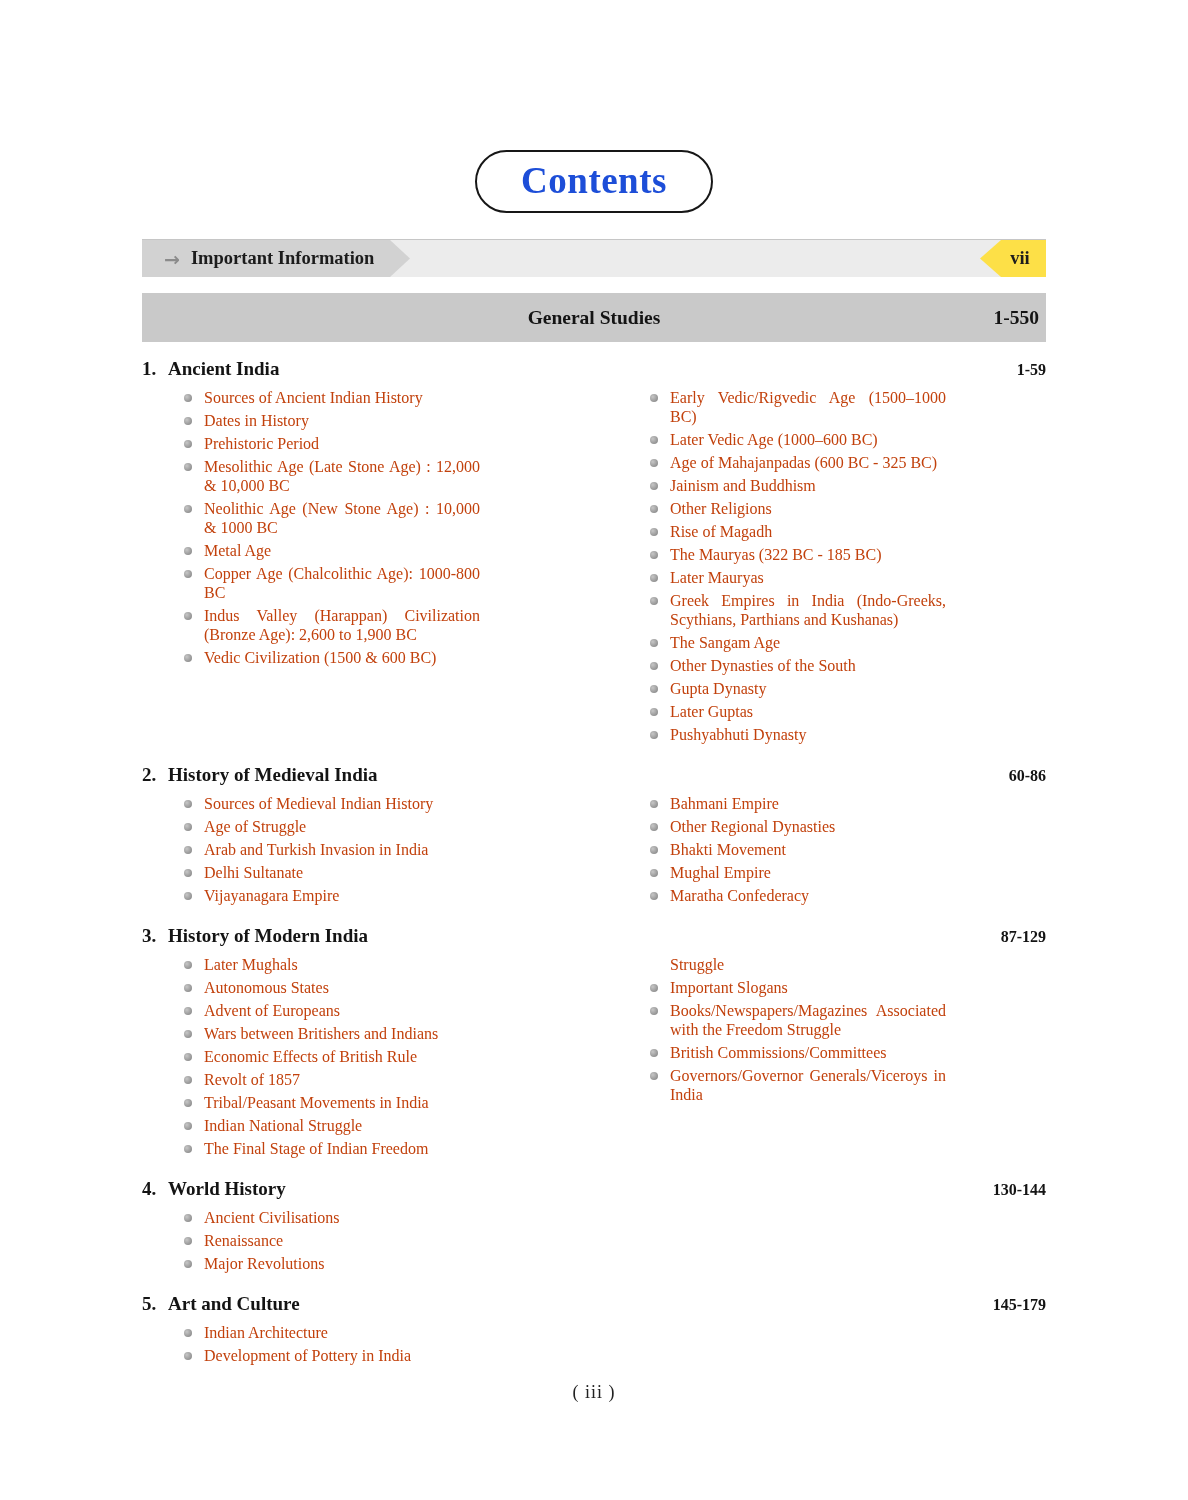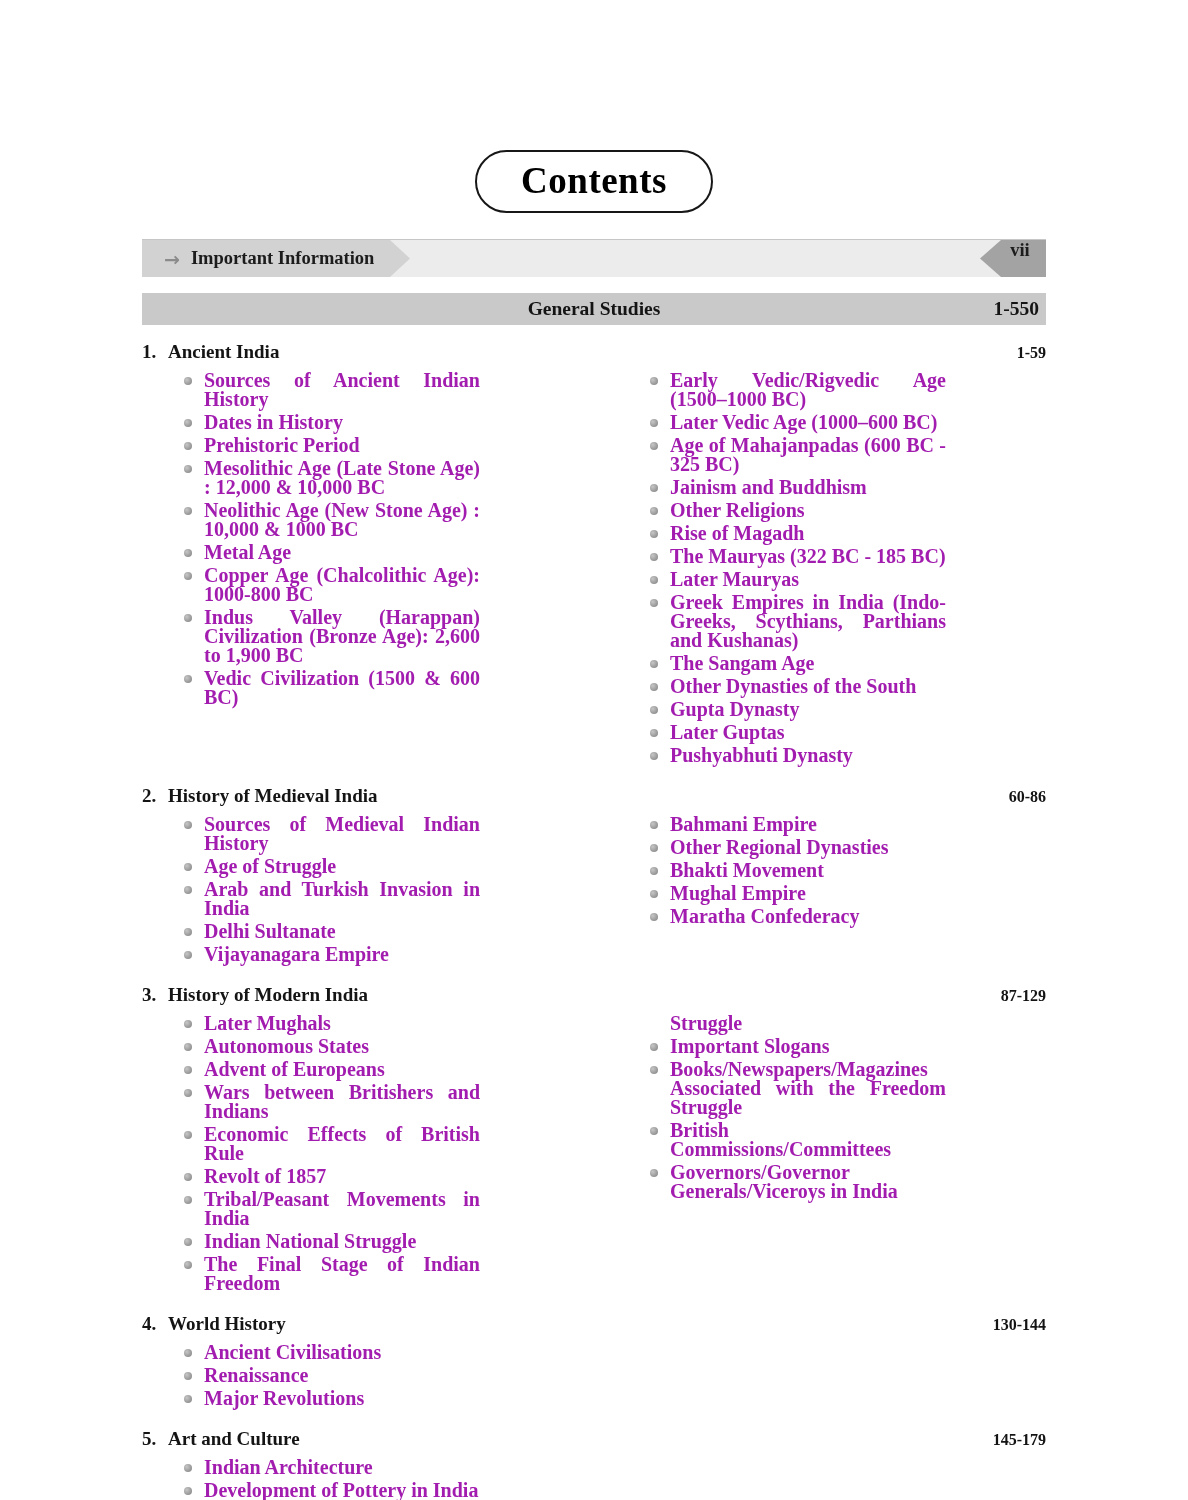--- a/index.html
+++ b/index.html
@@ -14,21 +14,21 @@
 
   
   .title-box {
     margin: 150px auto 0 auto;
     width: fit-content;
     padding: 7px 44px 9px 44px;
     border: 2.5px solid #171717;
     border-radius: 34px;
     font-size: 37px;
     font-weight: bold;
-    color: #000000;
+    color: #1d4ed8;
     letter-spacing: 0.5px;
   }
 
   
   .info-bar {
     margin-top: 26px;
     height: 38px;
     background: #ececec;
     border-top: 1px solid #c6c6c6;
     display: flex;
@@ -40,31 +40,31 @@
     background: #d2d2d2;
     clip-path: polygon(0 0, calc(100% - 20px) 0, 100% 50%, calc(100% - 20px) 100%, 0 100%);
     display: flex; align-items: center;
     padding-left: 22px;
     font-weight: bold; font-size: 18.5px; color: #1c1c1c;
   }
   .arrow-glyph { color: #8b8b8b; font-size: 19px; margin-right: 11px; font-family: "DejaVu Sans", sans-serif; }
   .info-right {
     margin-left: auto;
     width: 66px;
-    background: #a3a3a3;
+    background: #fde047;
     clip-path: polygon(0 50%, 21px 0, 100% 0, 100% 100%, 21px 100%);
-    display: flex; align-items: flex-start; justify-content: center;
+    display: flex; align-items: center; justify-content: center;
     padding-left: 14px;
     font-weight: bold; font-size: 18.5px; color: #1c1c1c;
   }
 
   
   .part-bar {
     margin-top: 16px;
-    height: 32px;
+    height: 49px;
     background: #c9c9c9;
     position: relative;
     display: flex; align-items: center; justify-content: center;
     font-weight: bold; font-size: 19.5px; color: #141414;
   }
   .part-pages { position: absolute; right: 7px; top: 0; height: 100%; display: flex; align-items: center; }
 
   
   .toc-section { margin-top: 14px; }
   .sec-head {
@@ -81,23 +81,22 @@
   .col li { display: flex; margin-bottom: 4px; }
   .dot {
     flex: none;
     width: 8px; height: 8px; border-radius: 50%;
     background: radial-gradient(circle at 35% 35%, #c6c6c6 0%, #909090 75%);
     margin: 6px 12px 0 0;
   }
   li.no-bullet .dot { visibility: hidden; }
   .item-text {
     display: block;
-    font-size: 20px; line-height: 19px; color: #a21caf;
+    font-size: 16px; line-height: 19px; color: #c2410c;
     text-align: justify;
-    font-weight: bold;
   }
 
   .footer-folio {
     margin-top: 13px;
     text-align: center;
     font-size: 18px; color: #222222;
     letter-spacing: 1px;
   }
 </style>
 </head>

